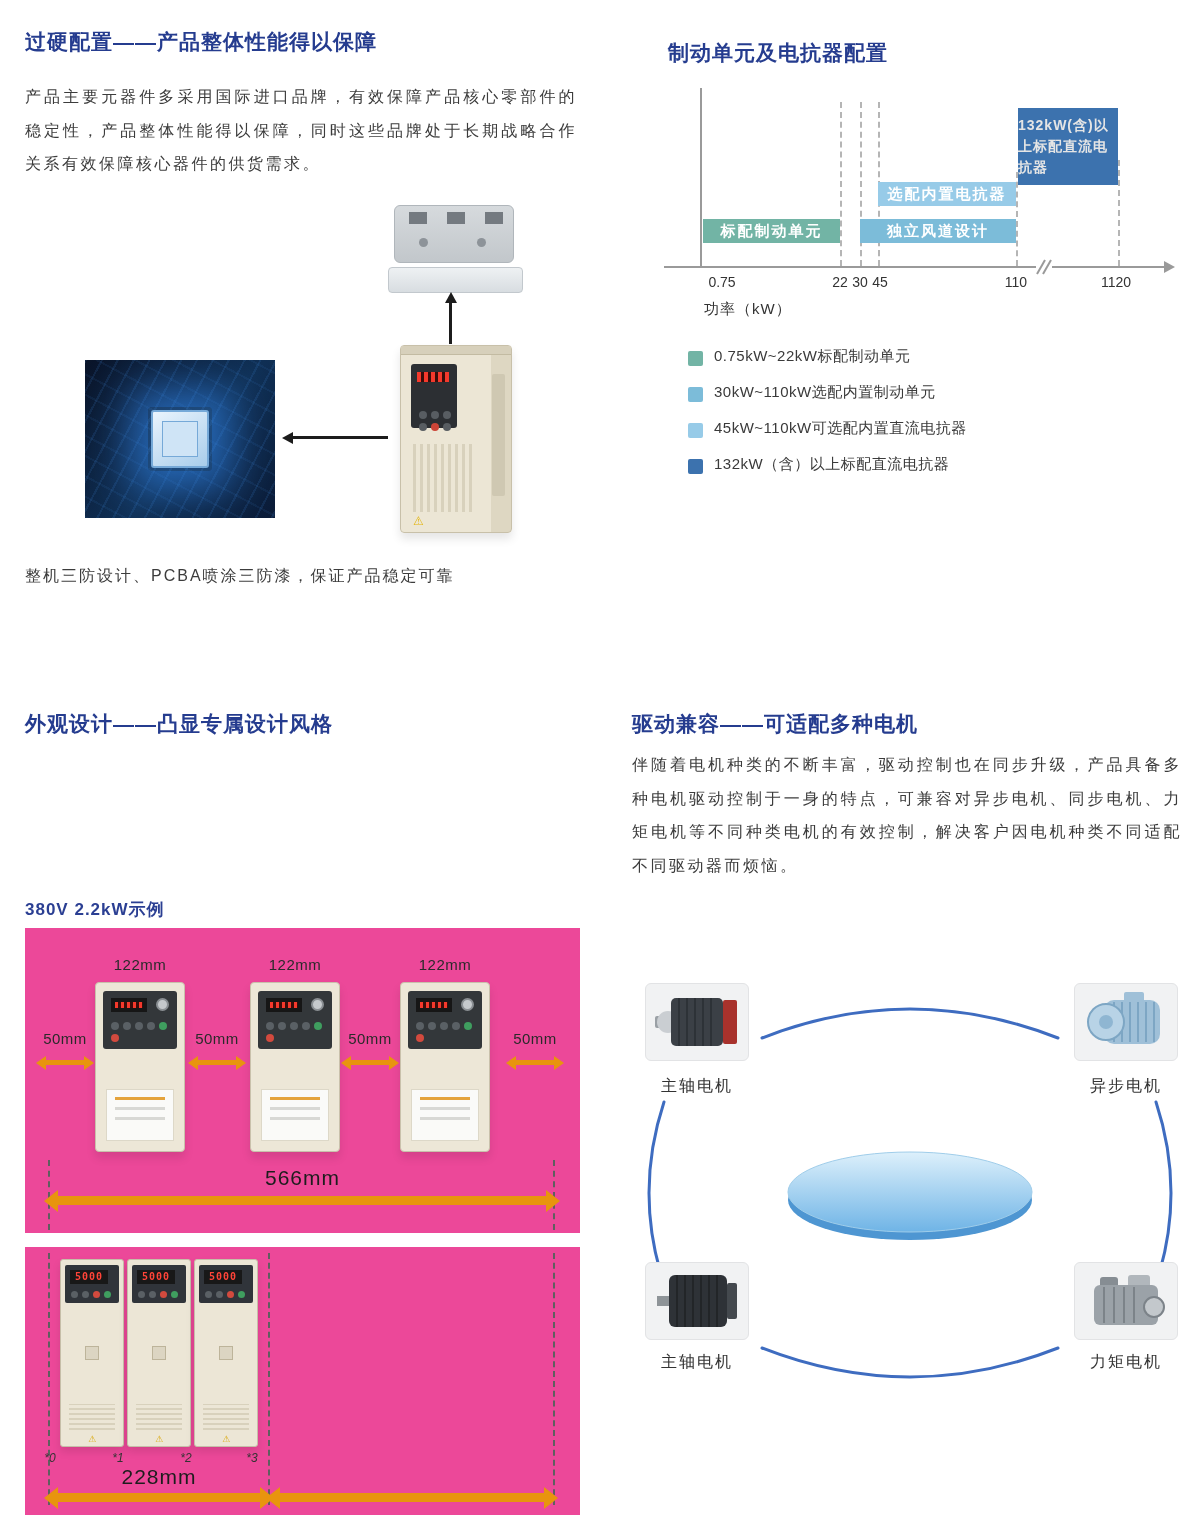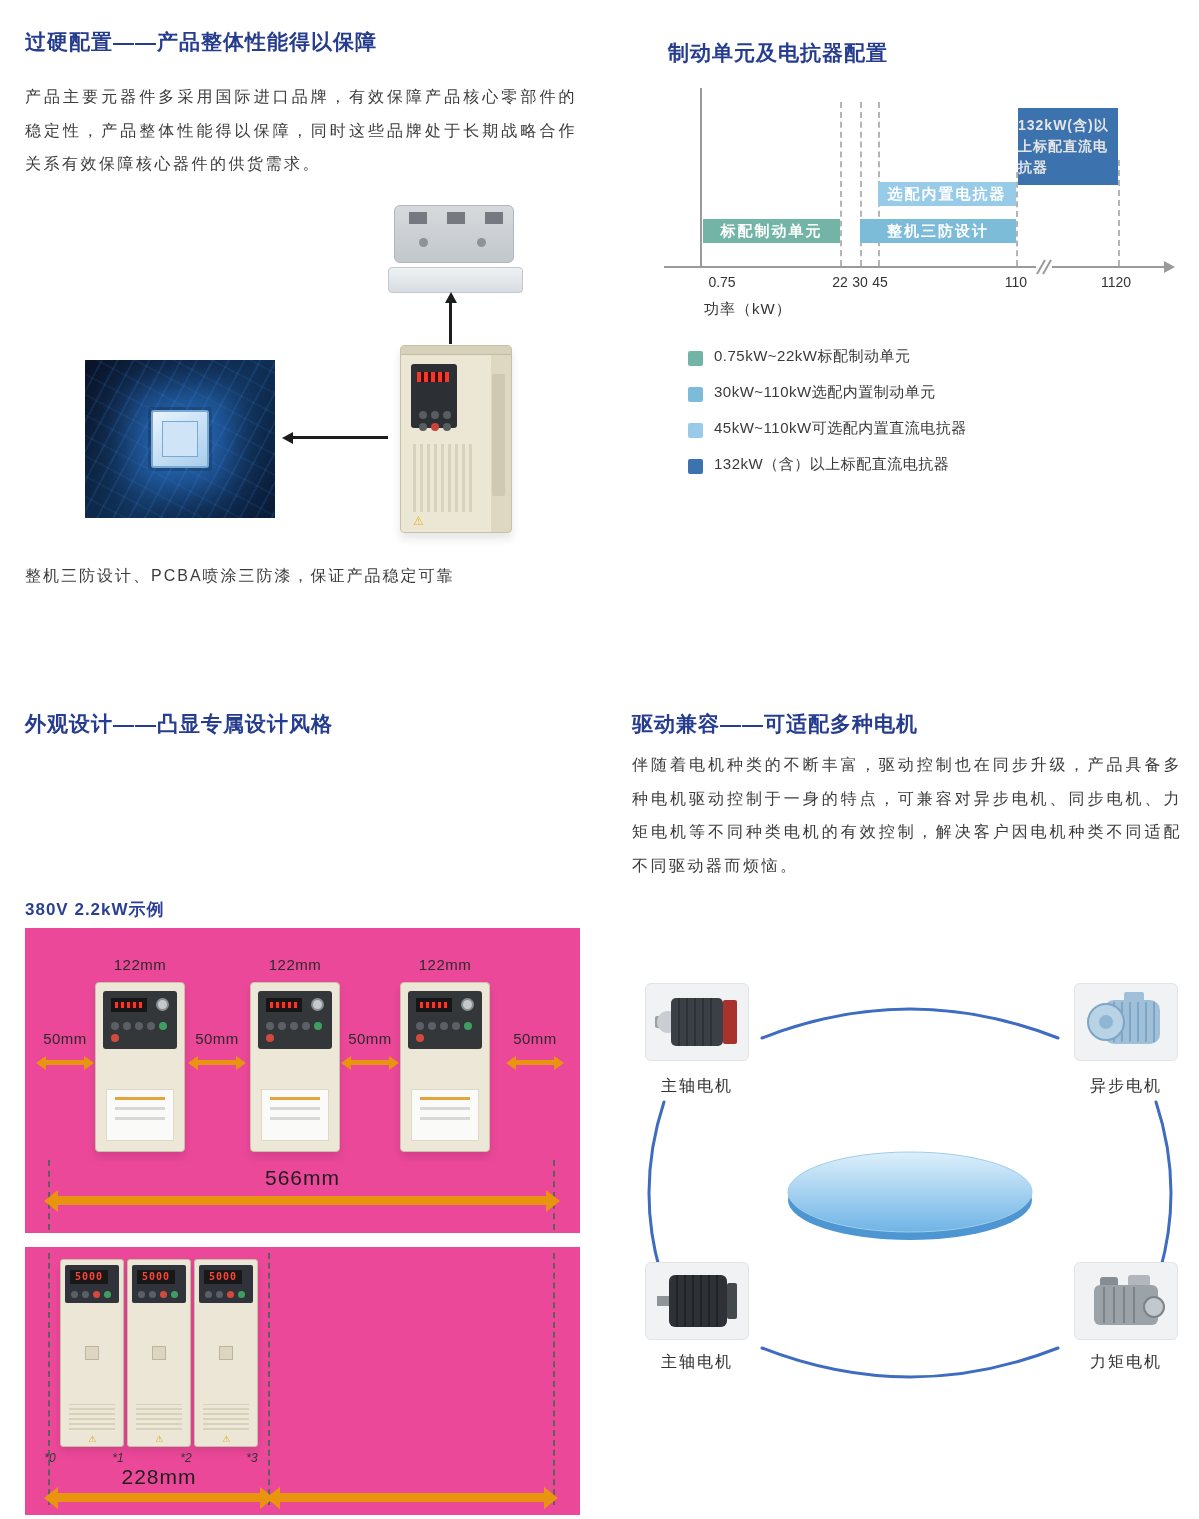--- a/index.html
+++ b/index.html
@@ -172,21 +172,21 @@
     <div class="xaxis"></div>
     <div class="xarrow"></div>
 
     <div class="dash" style="left:190px; top:26px; height:164px;"></div>
     <div class="dash" style="left:210px; top:26px; height:164px;"></div>
     <div class="dash" style="left:228px; top:26px; height:164px;"></div>
     <div class="dash" style="left:366px; top:96px; height:94px;"></div>
     <div class="dash" style="left:468px; top:84px; height:106px;"></div>
 
     <div class="bar" style="left: 53px; top: 143px; width: 137px; background: rgb(114, 180, 165);">标配制动单元</div>
-    <div class="bar" style="left: 210px; top: 143px; width: 156px; background: rgb(124, 188, 217);">整机三防设计</div>
+    <div class="bar" style="left: 210px; top: 143px; width: 156px; background: rgb(124, 188, 217);">独立风道设计</div>
     <div class="bar" style="left: 228px; top: 106px; width: 138px; background: rgb(151, 203, 232);">选配内置电抗器</div>
     <div class="callout" style="left: 368px; top: 4px; width: 100px; background: rgb(60, 114, 174);">132kW(含)以上标配直流电抗器</div>
 
     <div class="break-mark" style="left:386px; top:183px;"></div>
 
     <div class="tick" style="left:52px;  top:198px; width:40px;">0.75</div>
     <div class="tick" style="left:175px; top:198px; width:30px;">22</div>
     <div class="tick" style="left:195px; top:198px; width:30px;">30</div>
     <div class="tick" style="left:215px; top:198px; width:30px;">45</div>
     <div class="tick" style="left:346px; top:198px; width:40px;">110</div>

